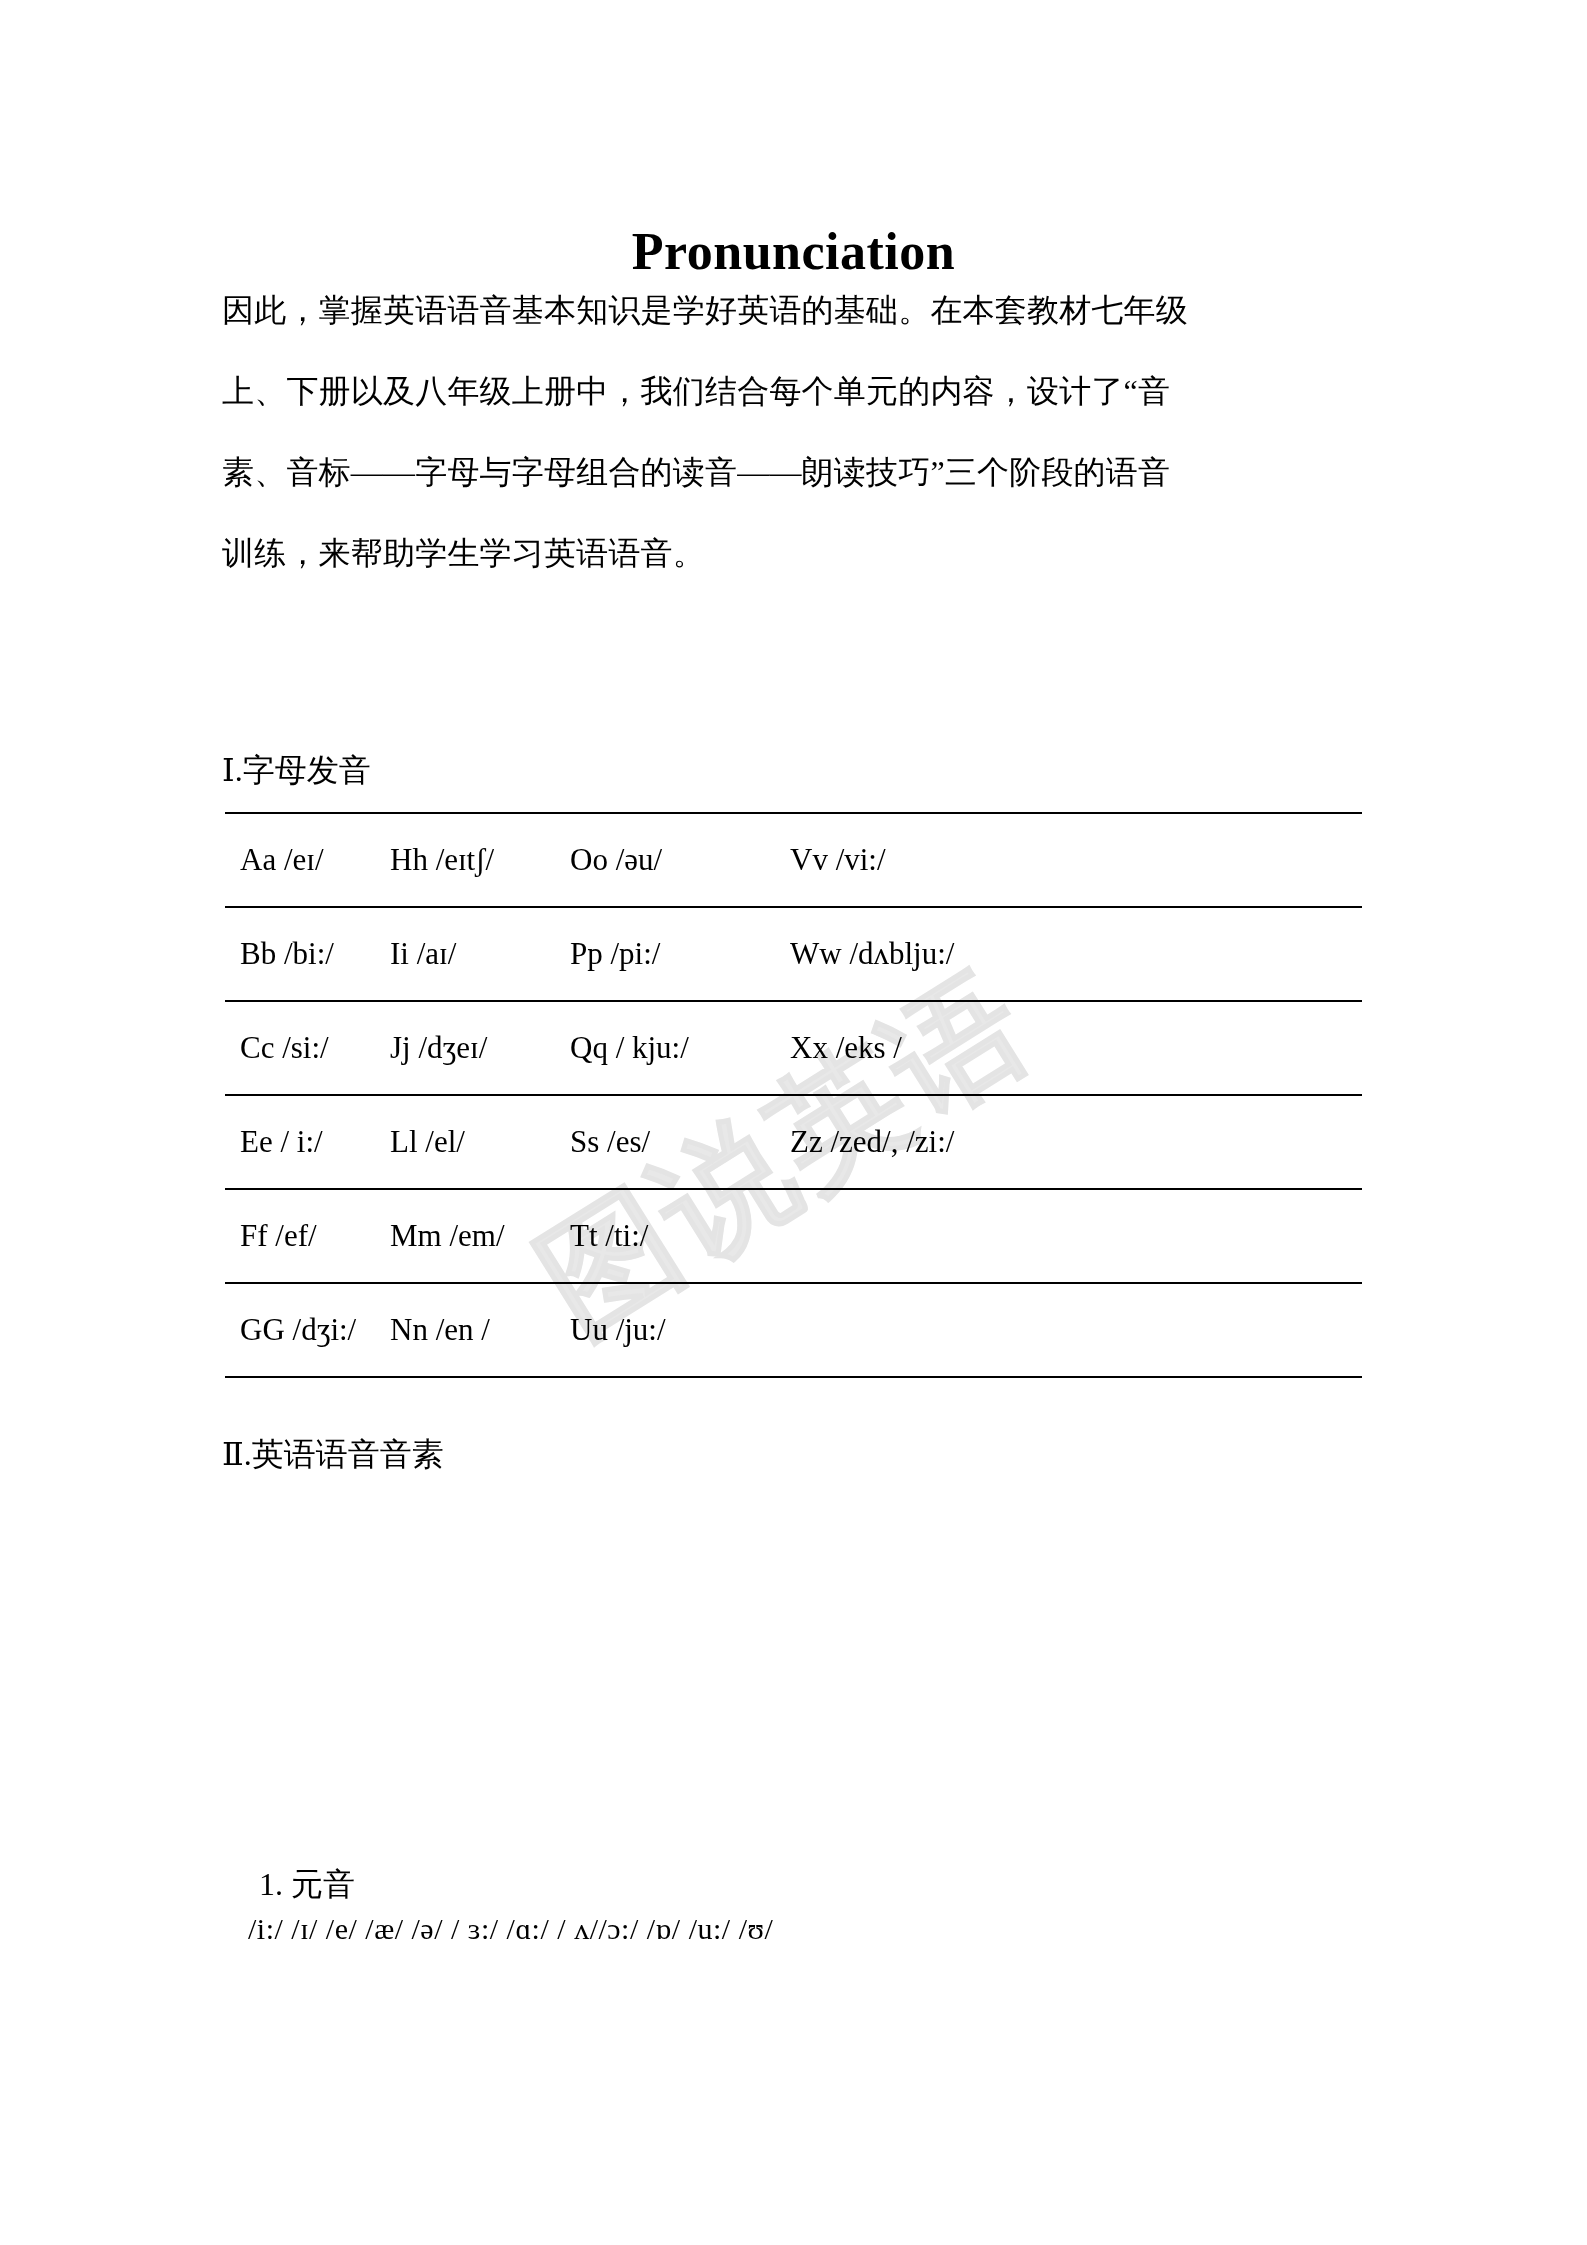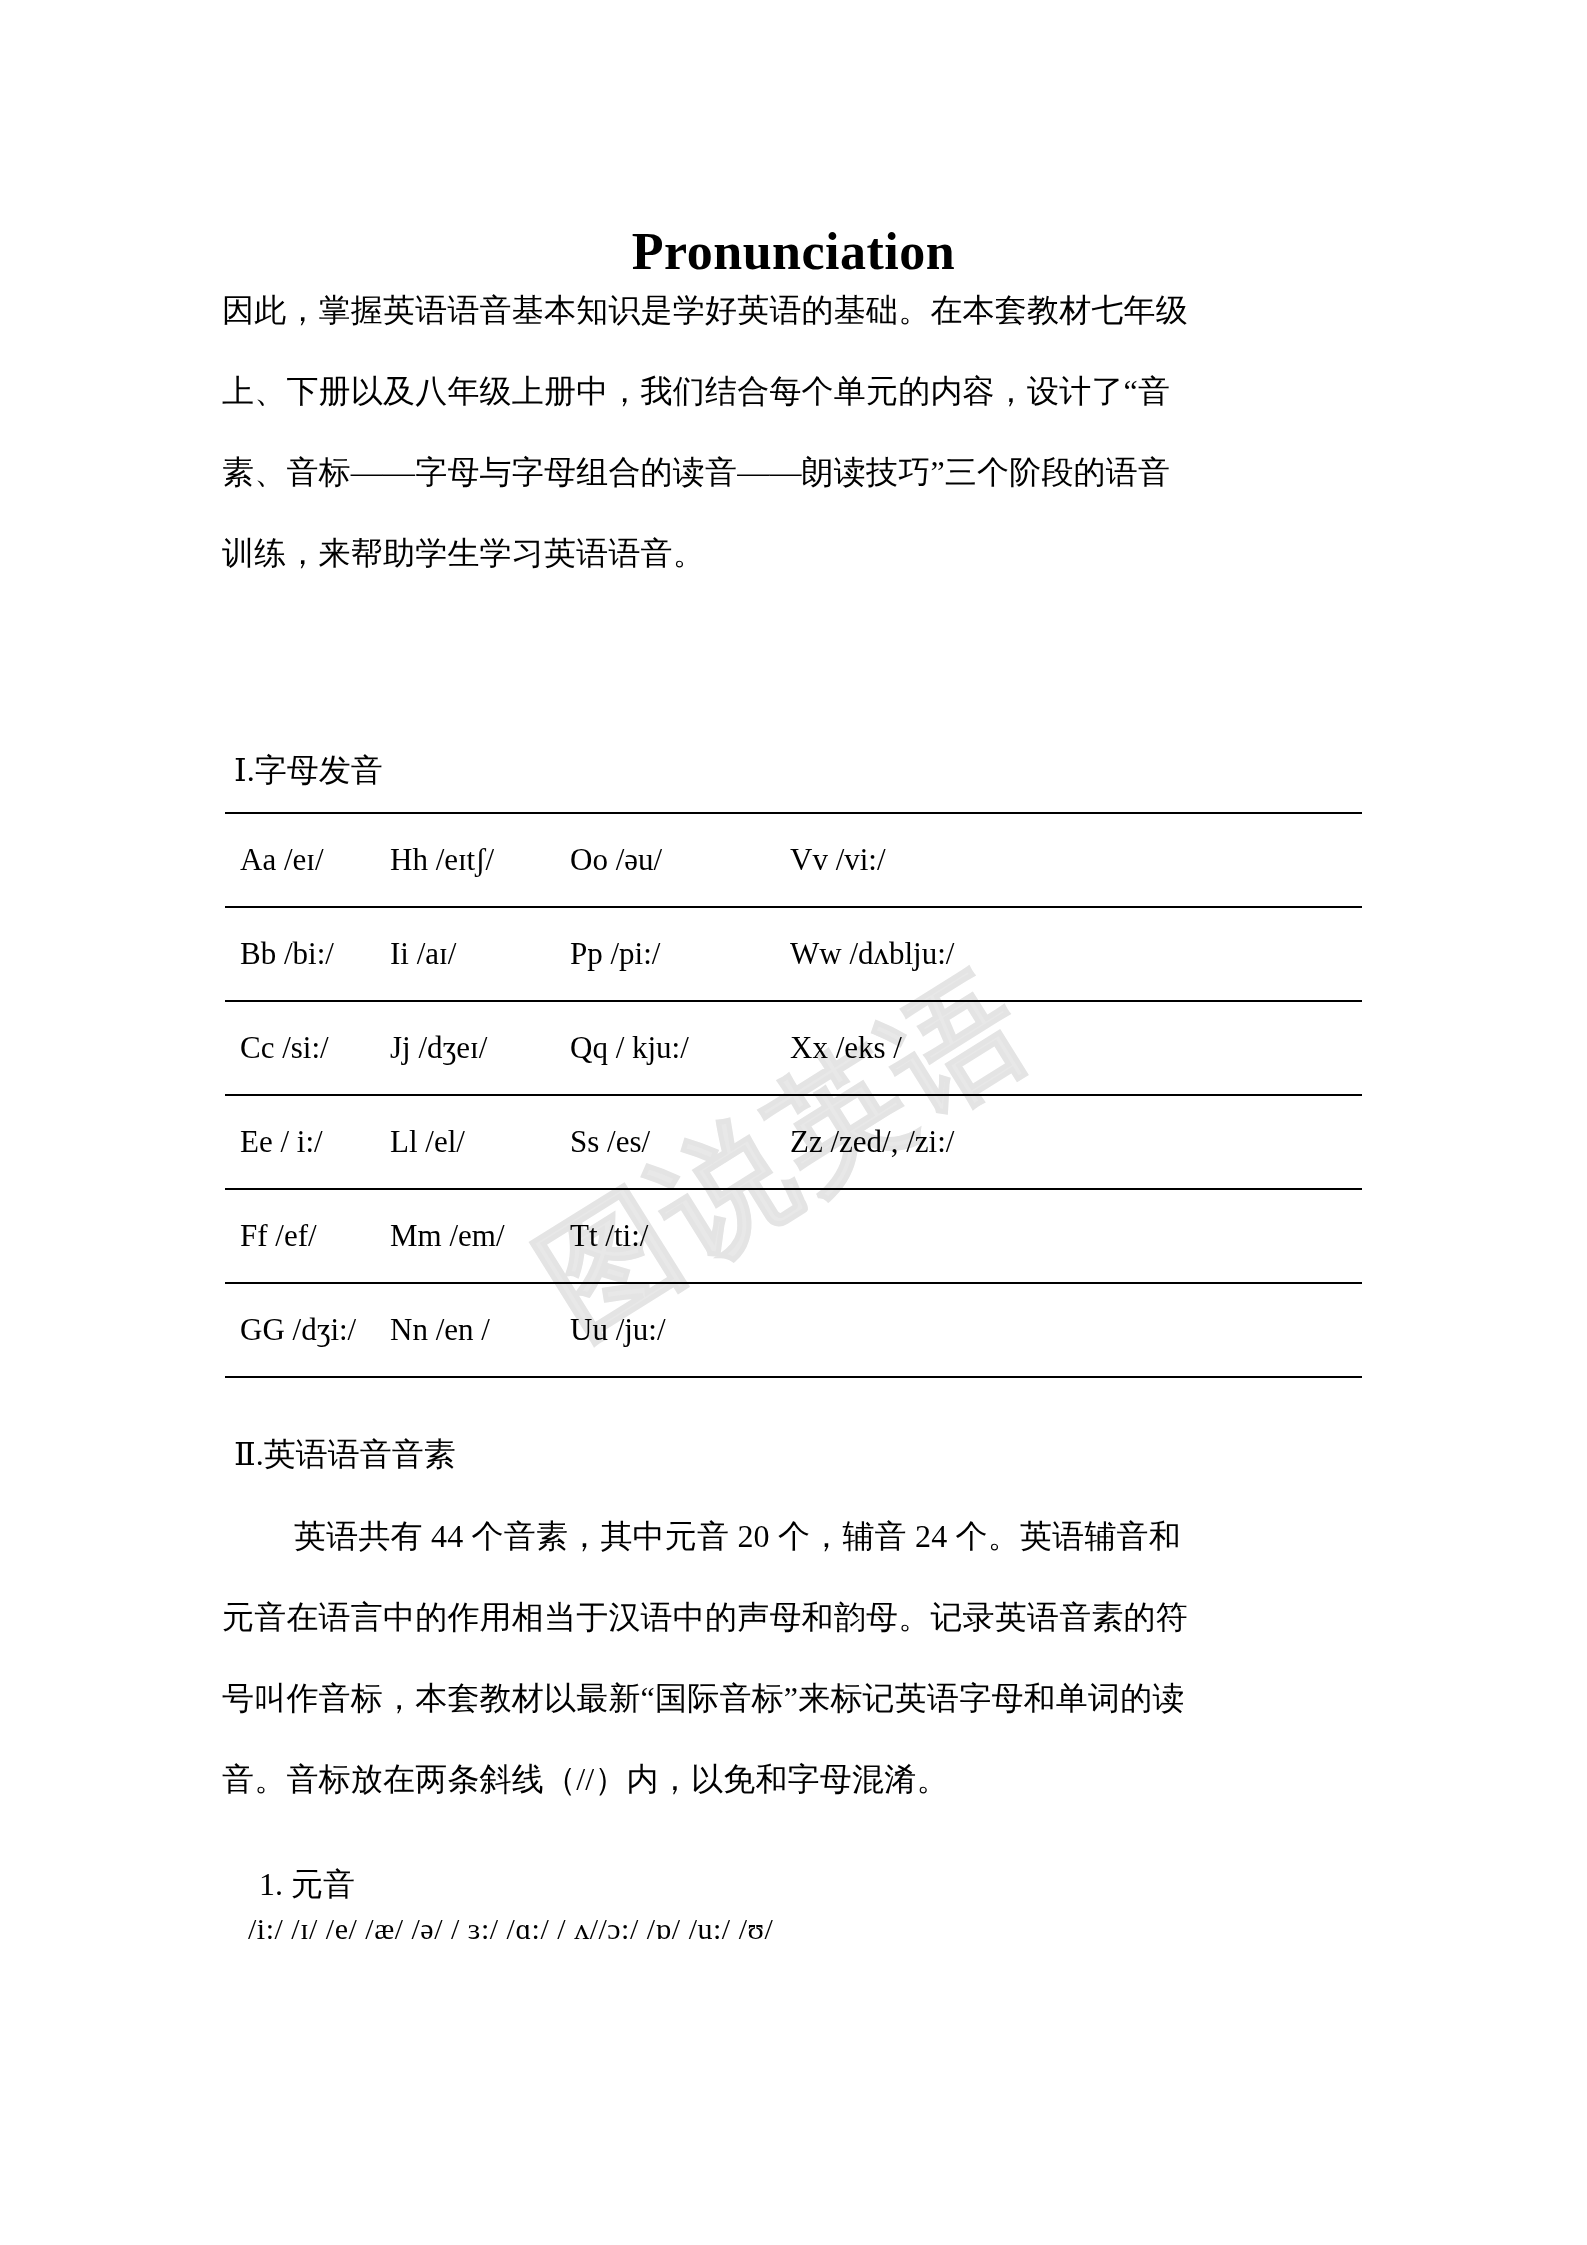--- a/index.html
+++ b/index.html
@@ -90,21 +90,20 @@
     justify-content: space-between;
   }
   .para .line.spread > span { display: inline-block; }
 
   .sec-head {
     position: absolute;
     left: 222px;
     font-size: 32px;
     line-height: 44px;
     white-space: nowrap;
-    margin-left: 12px;
   }
 
   .sub-head {
     position: absolute;
     left: 222px;
     font-size: 32px;
     line-height: 44px;
     white-space: nowrap;
   }
 
@@ -207,31 +206,19 @@
           <td class="c0">GG /dʒi:/</td>
           <td class="c1">Nn /en /</td>
           <td class="c2">Uu /ju:/</td>
           <td class="c3"></td>
         </tr>
       </tbody>
     </table>
 
     <div class="sec-head" style="top:1432px;">Ⅱ.英语语音音素</div>
 
-    <div class="para" style="top:1496px;">
-      <span class="line indent spread">
-          <span>英语共有 44 个音素，其中元音 20 个，辅音 24 个。英语辅音和</span>
-        </span>
-      <span class="line spread">
-          <span>元音在语言中的作用相当于汉语中的声母和韵母。记录英语音素的符</span>
-        </span>
-      <span class="line spread">
-          <span>号叫作音标，本套教材以最新“国际音标”来标记英语字母和单词的读</span>
-        </span>
-      <span class="line"><span>音。音标放在两条斜线（//）内，以免和字母混淆。</span></span>
-    </div>
 
     <div class="sub-head" style="top:1862px;margin-left:37px;">1. 元音</div>
 
     <div class="vowel-line" style="top:1908px;">/i:/ /ɪ/ /e/ /æ/ /ə/ / ɜ:/ /ɑ:/ / ʌ//ɔ:/ /ɒ/ /u:/ /ʊ/</div>
 
   </div>
 </div>
 
 </body></html>

